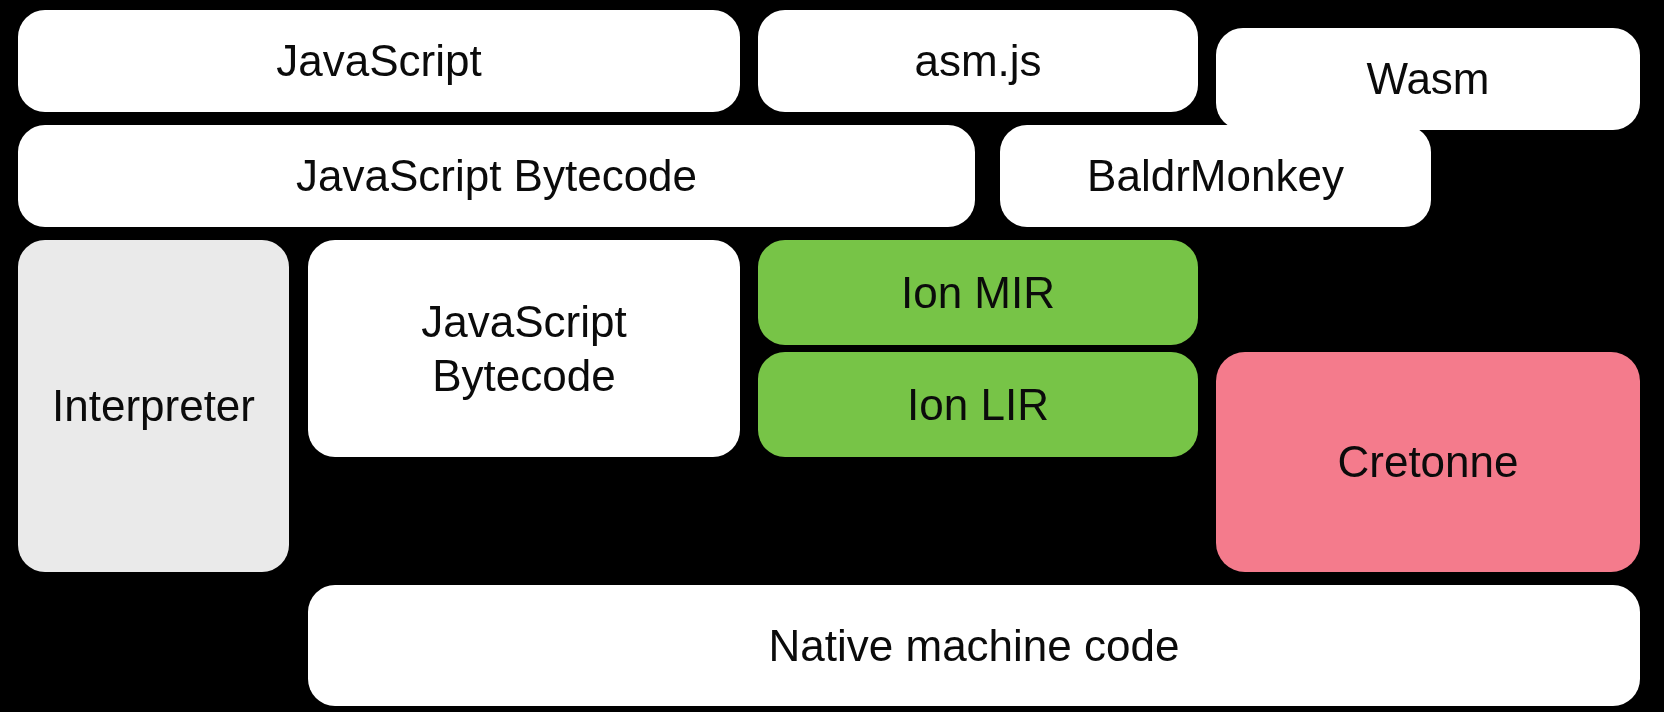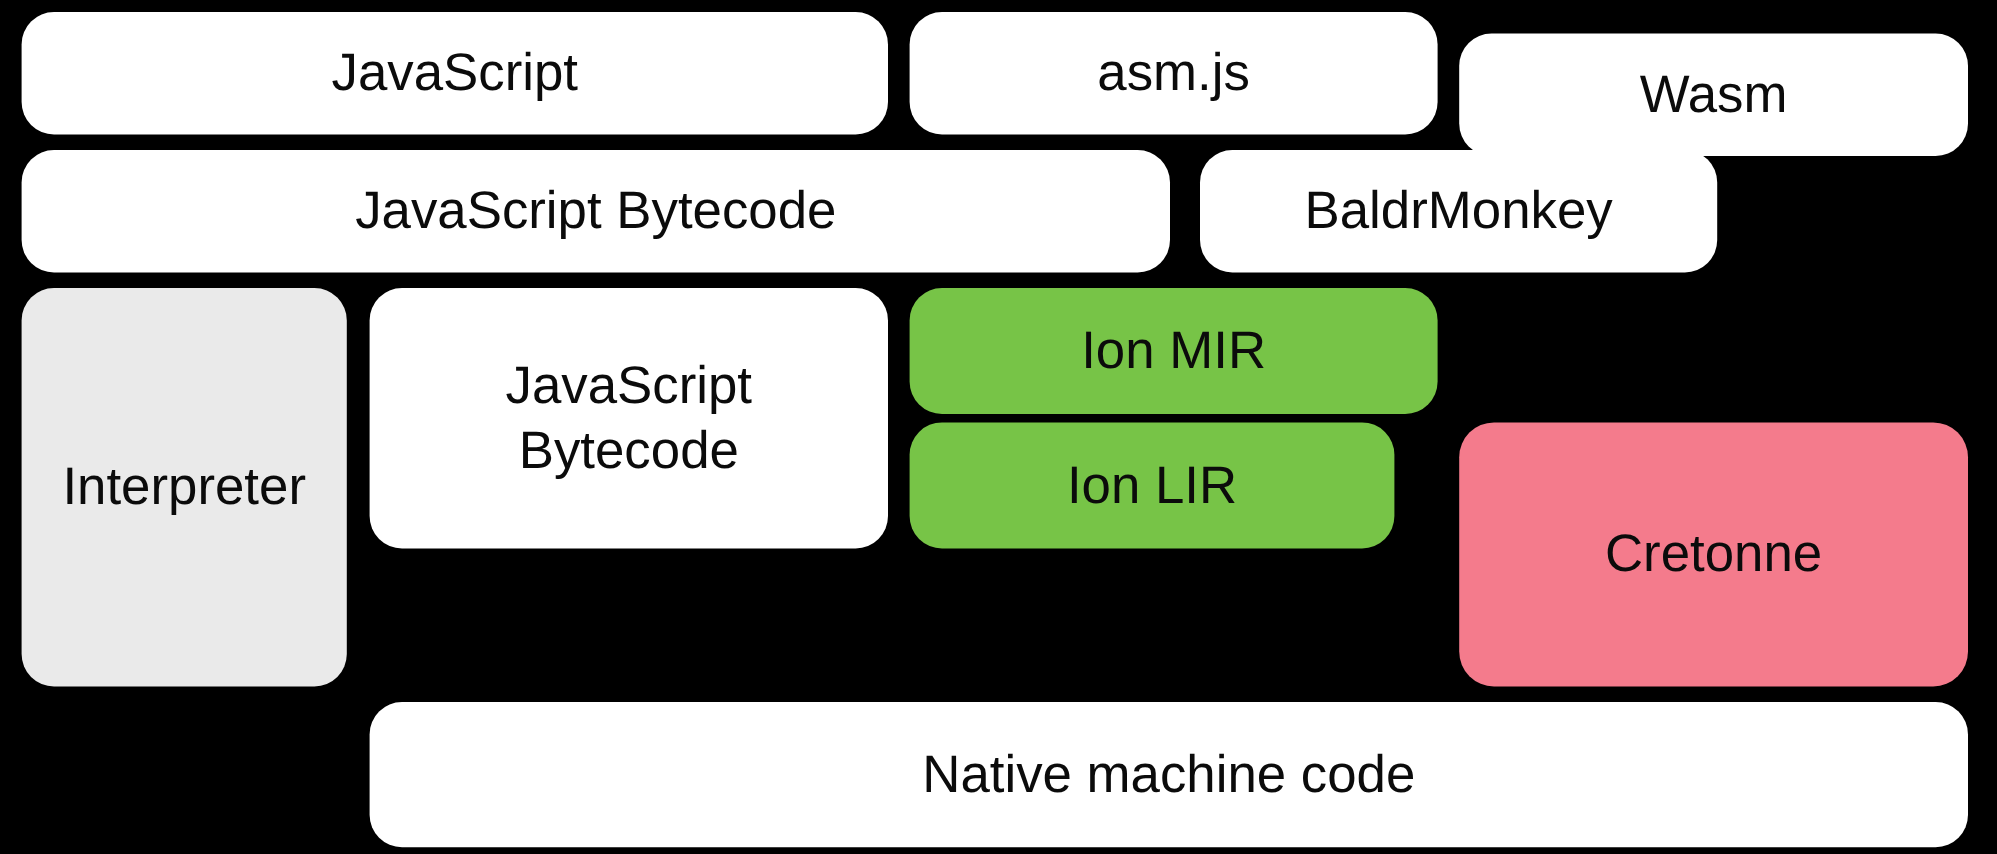--- a/index.html
+++ b/index.html
@@ -31,21 +31,21 @@
   .b-javascript {left:18px;  top:10px;  width:722px;  height:102px;}
   .b-asmjs      {left:758px; top:10px;  width:440px;  height:102px;}
   .b-wasm       {left:1216px;top:28px;  width:424px;  height:102px;}
   
   .b-bytecode   {left:18px;  top:125px; width:957px;  height:102px;}
   .b-baldr      {left:1000px;top:125px; width:431px;  height:102px;}
   
   .b-interp     {left:18px;  top:240px; width:271px;  height:332px;}
   .b-baseline   {left:308px; top:240px; width:432px;  height:217px; padding:0 70px;}
   .b-ionmir     {left:758px; top:240px; width:440px;  height:105px;}
-  .b-ionlir     {left:758px; top:352px; width:404px;  height:105px;}
+  .b-ionlir     {left:758px; top:352px; width:440px;  height:105px;}
   .b-cretonne   {left:1216px;top:352px; width:424px;  height:220px;}
   .b-macro      {left:308px; top:470px; width:890px;  height:102px;}
   
   .b-native     {left:308px; top:585px; width:1332px; height:121px;}
 </style>
 </head>
 <body>
 
 <div class="canvas">
   <div class="box b-asmjs">asm.js</div>

